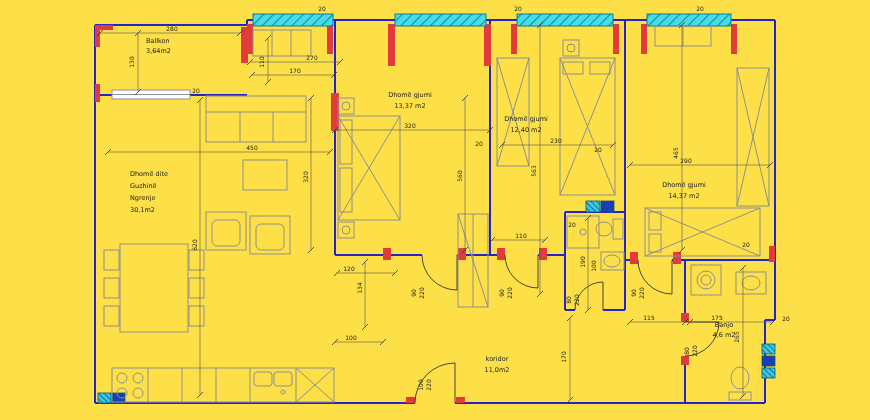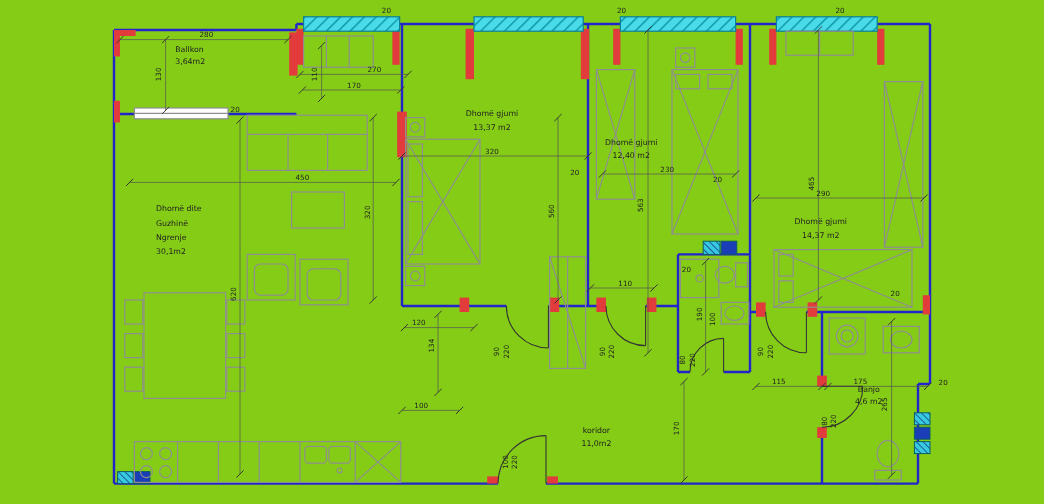--- a/index.html
+++ b/index.html
@@ -1,17 +1,17 @@
 <!DOCTYPE html>
 <html><head>
 <meta charset="utf-8">
 <style>
   html,body{margin:0;padding:0;background:#ffffff;}
   body{font-family:"DejaVu Sans",sans-serif;}
-  .canvas{position:relative;width:870px;height:420px;background:#84cc16;overflow:hidden;}
+  .canvas{position:relative;width:870px;height:420px;background:#fde047;overflow:hidden;}
   svg{display:block;}
   svg text{font-family:"DejaVu Sans",sans-serif;fill:#222;}
   .roomlbl text{font-size:6.5px;}
   .roomlbl .ctr{text-anchor:middle;}
   .dimlbl text{font-size:6px;text-anchor:middle;}
   .wall{stroke:#2424cc;stroke-width:2;fill:none;}
   .red{fill:#e23b3b;stroke:none;}
   .furn{stroke:#8f8f8f;stroke-width:1;fill:none;}
   .furnw{stroke:#8f8f8f;stroke-width:1;fill:#ffffff;}
   .door{stroke:#333;stroke-width:0.9;fill:none;}

